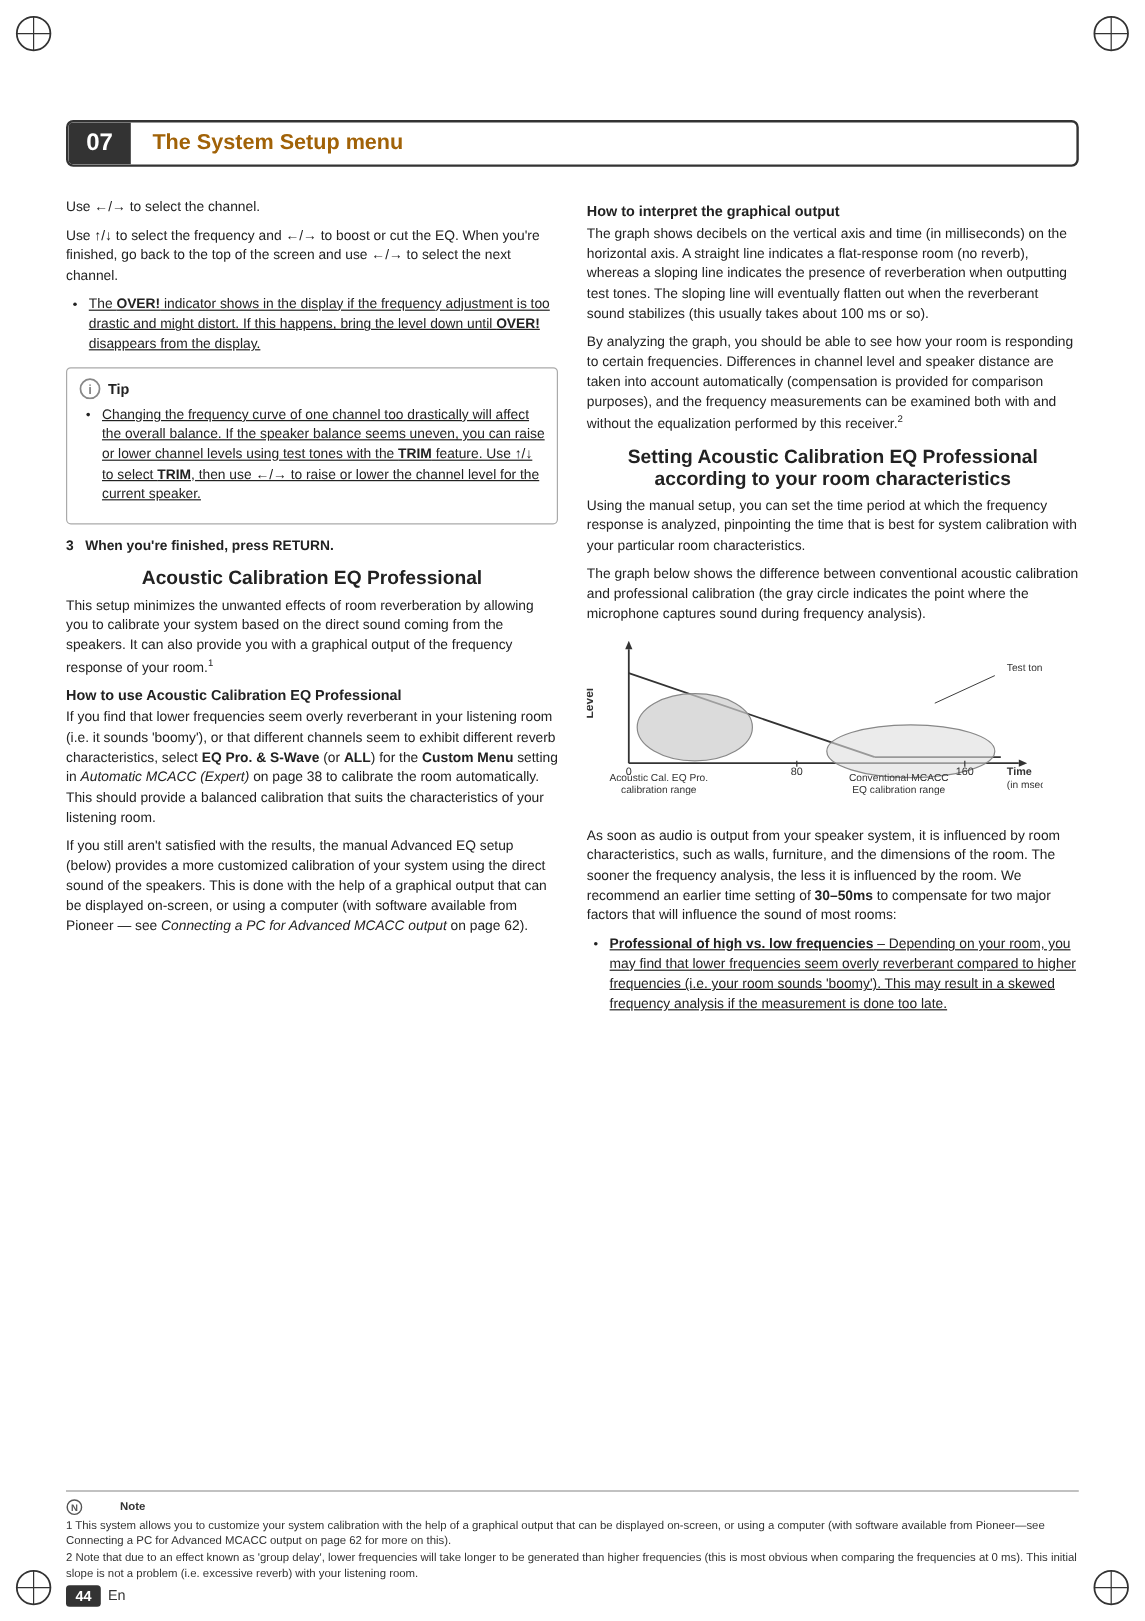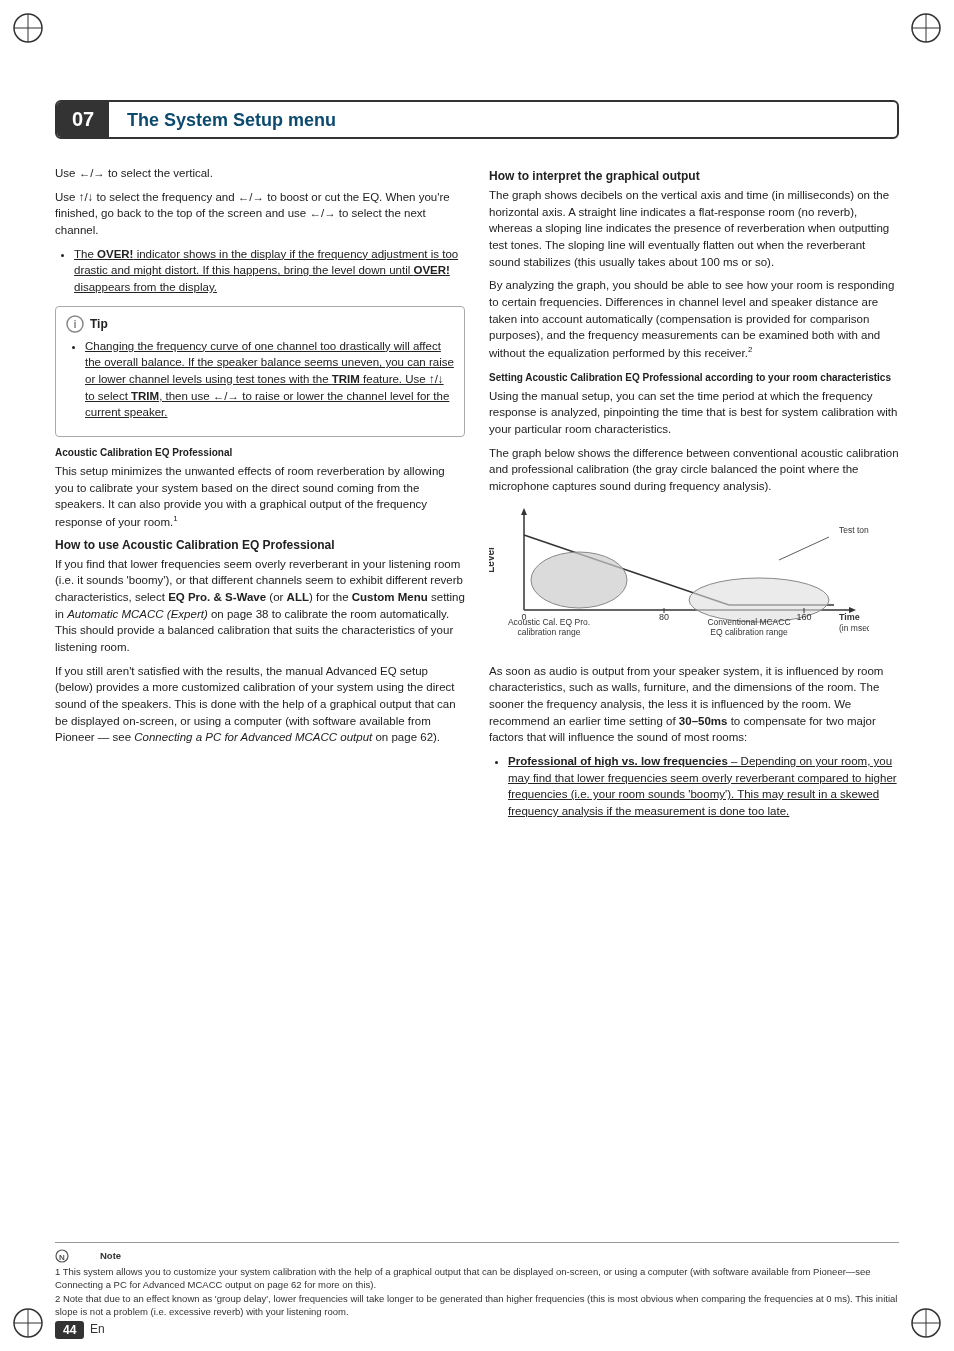--- a/index.html
+++ b/index.html
@@ -25,39 +25,39 @@
     .corner-bl { bottom: 10px; left: 10px; }
     .corner-br { bottom: 10px; right: 10px; }
 
     
     .header-bar {
       position: absolute;
       top: 100px;
       left: 55px;
       right: 55px;
       display: flex;
-      align-items: flex-end;
+      align-items: flex-start;
       border: 2px solid #333;
       border-radius: 6px;
       overflow: hidden;
     }
     .header-number {
       background: #333;
       color: #fff;
       font-size: 20px;
       font-weight: bold;
       padding: 6px 14px;
       min-width: 52px;
       text-align: center;
     }
     .header-title {
       font-size: 18px;
       font-weight: bold;
       padding: 6px 18px;
-      color: #0c4a6e;
+      color: #a16207;
     }
 
     
     .content {
       position: absolute;
       top: 165px;
       left: 55px;
       right: 55px;
       bottom: 80px;
       display: flex;
@@ -67,21 +67,21 @@
     .col-left {
       flex: 1;
       min-width: 0;
     }
     .col-right {
       flex: 1;
       min-width: 0;
     }
 
     p { margin-bottom: 7px; line-height: 1.45; font-size: 11.5px; }
-    h2 { font-size: 10px; font-weight: bold; margin-bottom: 5px; margin-top: 10px; }
+    h2 { font-size: 16px; font-weight: bold; margin-bottom: 5px; margin-top: 10px; text-align: center; }
     h3 { font-size: 12px; font-weight: bold; margin-bottom: 4px; margin-top: 4px; }
 
     .bullet-list {
       margin-left: 19px;
       margin-bottom: 7px;
       text-decoration: underline;
     }
     .bullet-list li {
       list-style: disc;
       margin-bottom: 4px;
@@ -196,21 +196,21 @@
 
 <div class="header-bar">
   <div class="header-number">07</div>
   <div class="header-title">The System Setup menu</div>
 </div>
 
 <div class="content">
 
   <div class="col-left">
 
-    <p>Use ←/→ to select the vertical.</p>
+    <p>Use ←/→ to select the channel.</p>
     <p>Use ↑/↓ to select the frequency and ←/→ to boost or cut the EQ. When you're finished, go back to the top of the screen and use ←/→ to select the next channel.</p>
 
     <ul class="bullet-list">
       <li>The <span class="bold">OVER!</span> indicator shows in the display if the frequency adjustment is too drastic and might distort. If this happens, bring the level down until <span class="bold">OVER!</span> disappears from the display.</li>
     </ul>
 
     <div class="tip-box">
       <div class="tip-header">
         <span class="tip-icon">
           <svg viewBox="0 0 18 18" width="18" height="18">
@@ -218,20 +218,21 @@
             <text x="9" y="13" text-anchor="middle" font-size="11" fill="#888" font-weight="bold">i</text>
           </svg>
         </span>
         <span>Tip</span>
       </div>
       <ul class="bullet-list" style="margin-top:0">
         <li>Changing the frequency curve of one channel too drastically will affect the overall balance. If the speaker balance seems uneven, you can raise or lower channel levels using test tones with the <span class="bold">TRIM</span> feature. Use ↑/↓ to select <span class="bold">TRIM</span>, then use ←/→ to raise or lower the channel level for the current speaker.</li>
       </ul>
     </div>
 
+    <p class="step-label"><span class="bold">3&nbsp;&nbsp; When you're finished, press RETURN.</span></p>
 
     <h2>Acoustic Calibration EQ Professional</h2>
 
     <p>This setup minimizes the unwanted effects of room reverberation by allowing you to calibrate your system based on the direct sound coming from the speakers. It can also provide you with a graphical output of the frequency response of your room.<sup>1</sup></p>
 
     <h3>How to use Acoustic Calibration EQ Professional</h3>
 
     <p>If you find that lower frequencies seem overly reverberant in your listening room (i.e. it sounds 'boomy'), or that different channels seem to exhibit different reverb characteristics, select <span class="bold">EQ Pro. &amp; S-Wave</span> (or <span class="bold">ALL</span>) for the <span class="bold">Custom Menu</span> setting in <span class="italic">Automatic MCACC (Expert)</span> on page 38 to calibrate the room automatically. This should provide a balanced calibration that suits the characteristics of your listening room.</p>
 
     <p>If you still aren't satisfied with the results, the manual Advanced EQ setup (below) provides a more customized calibration of your system using the direct sound of the speakers. This is done with the help of a graphical output that can be displayed on-screen, or using a computer (with software available from Pioneer — see <span class="italic">Connecting a PC for Advanced MCACC output</span> on page 62).</p>
@@ -243,21 +244,21 @@
     <h3>How to interpret the graphical output</h3>
 
     <p>The graph shows decibels on the vertical axis and time (in milliseconds) on the horizontal axis. A straight line indicates a flat-response room (no reverb), whereas a sloping line indicates the presence of reverberation when outputting test tones. The sloping line will eventually flatten out when the reverberant sound stabilizes (this usually takes about 100 ms or so).</p>
 
     <p>By analyzing the graph, you should be able to see how your room is responding to certain frequencies. Differences in channel level and speaker distance are taken into account automatically (compensation is provided for comparison purposes), and the frequency measurements can be examined both with and without the equalization performed by this receiver.<sup>2</sup></p>
 
     <h2>Setting Acoustic Calibration EQ Professional according to your room characteristics</h2>
 
     <p>Using the manual setup, you can set the time period at which the frequency response is analyzed, pinpointing the time that is best for system calibration with your particular room characteristics.</p>
 
-    <p>The graph below shows the difference between conventional acoustic calibration and professional calibration (the gray circle balanced the point where the microphone captures sound during frequency analysis).</p>
+    <p>The graph below shows the difference between conventional acoustic calibration and professional calibration (the gray circle indicates the point where the microphone captures sound during frequency analysis).</p>
 
     <div class="chart-container">
       <svg width="380" height="145" viewBox="0 0 380 145">
 
         <line x1="35" y1="10" x2="35" y2="105" stroke="#333" stroke-width="1.5"></line>
         <line x1="35" y1="105" x2="360" y2="105" stroke="#333" stroke-width="1.5"></line>
 
         <polygon points="360,102 360,108 367,105" fill="#333"></polygon>
 
         <polygon points="32,10 38,10 35,3" fill="#333"></polygon>

